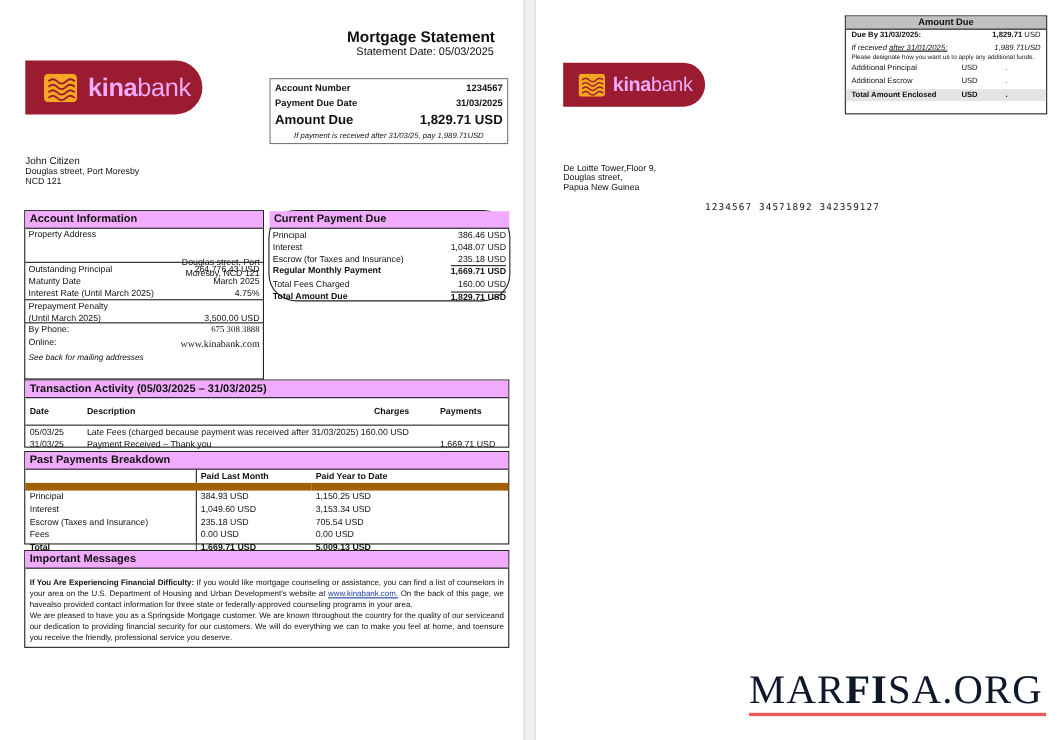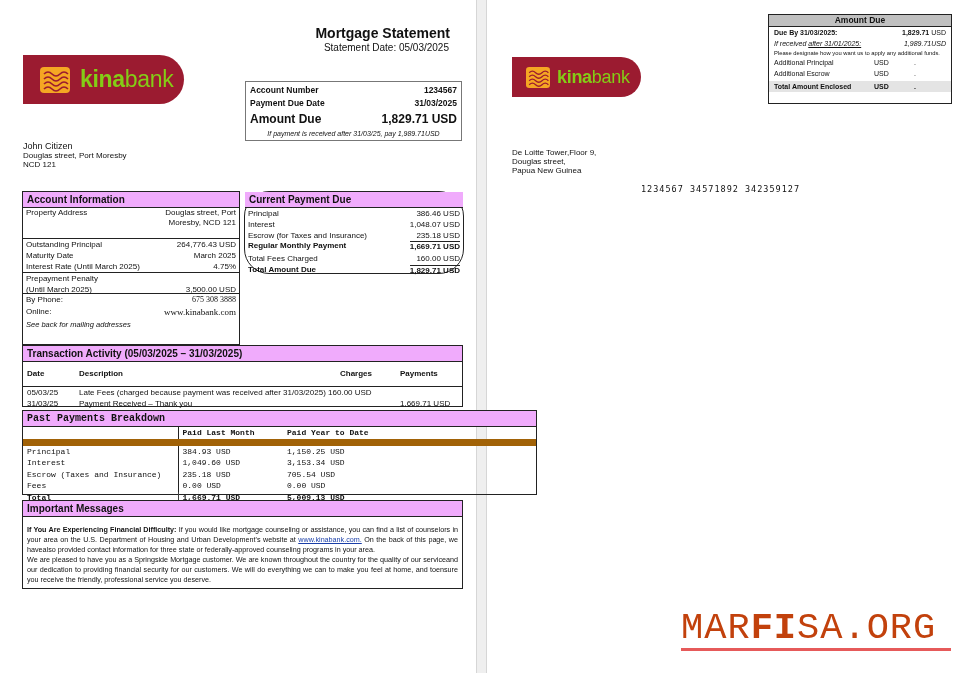--- a/index.html
+++ b/index.html
@@ -4,21 +4,21 @@
 <style>
   * { box-sizing: border-box; margin: 0; padding: 0; }
   html, body { width: 962px; height: 673px; overflow: hidden; background: #fff; }
   body { font-family: "Liberation Sans", sans-serif; color: #111; position: relative; }
   .abs { position: absolute; }
   .divider { left: 476px; top: 0; width: 11px; height: 673px; background: #efefef; border-left: 1px solid #d6d6d6; border-right: 1px solid #d6d6d6; }
 
   
   .logo { background: #9b1b30; border-radius: 0 26px 26px 0; display: flex; align-items: center; }
   .logo .mark { width: 30px; height: 26px; margin-left: 17px; margin-right: 10px; }
-  .logo .word { color: #84cc16; font-size: 23px; letter-spacing: -0.3px; }
+  .logo .word { color: #f0abfc; font-size: 23px; letter-spacing: -0.3px; }
   .logo .word b { font-weight: bold; }
 
   .title { font-size: 14px; font-weight: bold; text-align: right; }
   .subtitle { font-size: 10px; text-align: right; }
 
   .acctbox { border: 1px solid #777; padding: 2px 4px 1px 4px; font-size: 8.5px; }
   .acctbox .row { display: flex; justify-content: space-between; line-height: 13px; font-weight: bold; }
   .acctbox .big { font-size: 12px; line-height: 18px; }
   .acctbox .note { font-style: italic; font-size: 7px; text-align: center; font-weight: normal; line-height: 11px; }
 
@@ -36,41 +36,41 @@
   .tbl td { padding: 0 4px; line-height: 11.5px; }
   .r { }
   .msgs { font-family: "Liberation Sans", sans-serif; font-size: 7.2px; line-height: 10px; padding: 8px 4px 8px 4px; text-align: justify; }
   .msgs a { color: #1a3ea8; text-decoration: underline; }
 
   .ad { border: 1px solid #222; font-size: 7px; }
   .ad .hd { background: #c0c0c0; text-align: center; font-weight: bold; font-size: 8.5px; line-height: 11px; border-bottom: 1px solid #222; }
   .ad .kv { line-height: 11px; padding: 0 5px; }
   .ad .g3 { display: grid; grid-template-columns: 100px 40px 1fr; padding: 0 5px; line-height: 11px; }
 
-  .marfisa { font-size: 37px; letter-spacing: 1px; color: #c2410c; font-family: Liberation Mono, monospace; }
+  .marfisa { font-size: 37px; letter-spacing: 1px; color: #0f172a; font-family: Liberation Serif, serif; }
   .marfisa b { font-weight: bold; }
   .mline { background: #e65a5a; height: 3px; }
 </style>
 </head>
 <body>
 
 <div class="abs divider"></div>
 
 <div class="abs title" style="left:300px; top:25px; width:150px;">Mortgage Statement</div>
 <div class="abs subtitle" style="left:300px; top:42px; width:149px;">Statement Date: 05/03/2025</div>
 
 <div class="abs logo" style="left:23px; top:55px; width:161px; height:49px;">
   <svg class="mark" viewBox="0 0 30 26">
     <rect x="0" y="0" width="30" height="26" rx="4" fill="#f5a623"></rect>
     <path d="M4 7 q4 -4 8 0 t8 0 t8 0 M4 12 q4 -4 8 0 t8 0 t8 0 M4 17 q4 -4 8 0 t8 0 t8 0 M4 22 q4 -4 8 0 t8 0 t8 0" stroke="#9b1b30" stroke-width="1.6" fill="none"></path>
   </svg>
   <span class="word"><b>kina</b><span>bank</span></span>
 </div>
 
-<div class="abs acctbox" style="left:245px; top:81px; width:217px; height:60px;">
+<div class="abs acctbox" style="left:245px; top:71px; width:217px; height:60px;">
   <div class="row">
       <span>Account Number</span>
       <span>1234567</span>
     </div>
   <div class="row">
       <span>Payment Due Date</span>
       <span>31/03/2025</span>
     </div>
   <div class="row big">
       <span>Amount Due</span>
@@ -82,21 +82,21 @@
 <div class="abs addr" style="left:23px; top:142px;">
   <div class="nm">John Citizen</div>
   <div>Douglas street, Port Moresby</div>
   <div>NCD 121</div>
 </div>
 
 <div class="abs box" style="left:22px; top:191px; width:218px; height:103px;">
   <div class="hd">Account Information</div>
   <div style="display:flex; justify-content:space-between; padding:0 3px; height:30px; line-height:10px;">
     <span>Property Address</span>
-    <span style="text-align:right;"><span>Douglas street, Port</span><br><span>Moresby, NCD 121</span></span>
+    <span style="text-align:right;margin-top:26px;"><span>Douglas street, Port</span><br><span>Moresby, NCD 121</span></span>
   </div>
   <div class="sep"></div>
   <div class="kv">
       <span>Outstanding Principal</span>
       <span>264,776.43 USD</span>
     </div>
   <div class="kv">
       <span>Maturity Date</span>
       <span>March 2025</span>
     </div>
@@ -170,21 +170,21 @@
     <tr>
       <td>31/03/25</td>
       <td>Payment Received – Thank you</td>
       <td></td>
       <td class="r">1,669.71 USD</td>
     </tr>
   </tbody>
     </table>
 </div>
 
-<div class="abs box" style="left:22px; top:410px; width:515px; height:85px;font-family:Liberation Mono, monospace;">
+<div class="abs box" style="left:22px; top:410px; width:441px; height:85px;">
   <div class="hd">Past Payments Breakdown</div>
   <table class="tbl">
     <tbody>
         <tr style="font-weight:bold; border-bottom:7px solid #a16207;">
       <td style="width:155px; border-right:1px solid #222;"></td>
       <td class="r" style="width:105px; padding-right:12px;">Paid Last Month</td>
       <td class="r">Paid Year to Date</td>
     </tr>
     <tr>
           <td style="border-right:1px solid #222;">Principal</td>

